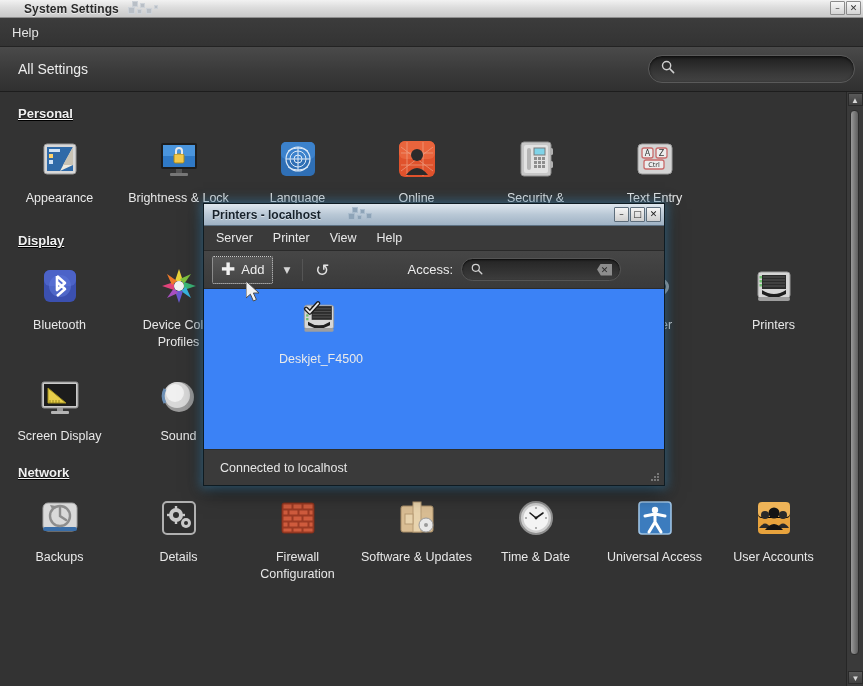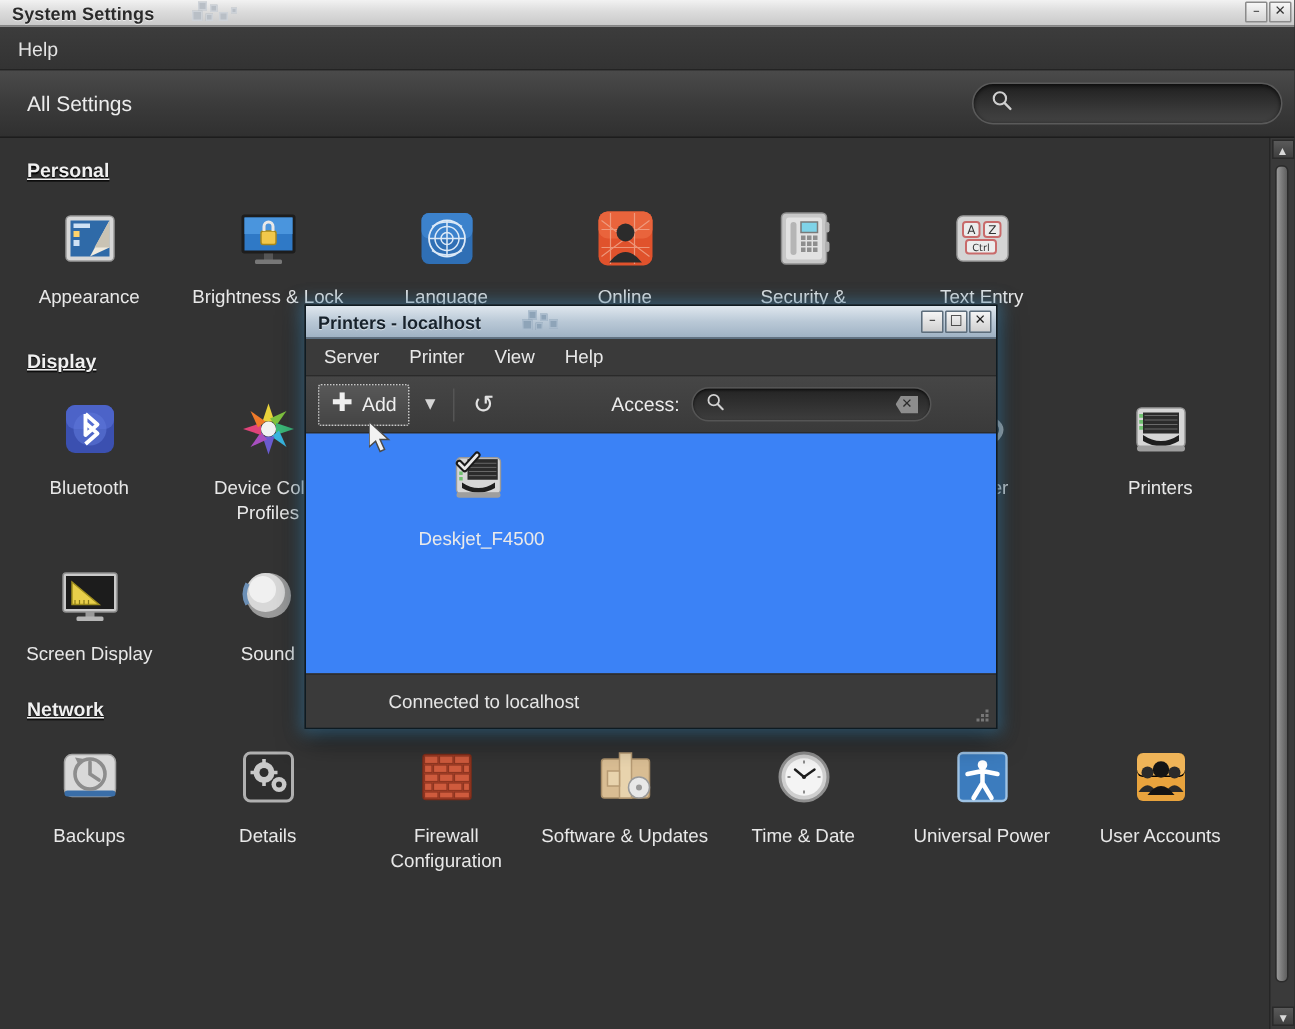--- a/index.html
+++ b/index.html
@@ -8,21 +8,21 @@
     font-family: "Liberation Sans", sans-serif;
     background: #2e2e2e; overflow: hidden;
   }
   #root { position: relative; width: 863px; height: 686px; }
 
   
   .titlebar {
     position: absolute; left: 0; top: 0; width: 863px; height: 18px;
     background: linear-gradient(to bottom, #f2f2f2 0%, #dcdcdc 45%, #c9c9c9 100%);
     border-bottom: 1px solid #8e8e8e;
-    display: flex; align-items: center;
+    display: flex; align-items: center; padding-left: 16px;
   }
   .titlebar .ttl {
     font-size: 12px; font-weight: bold; color: #2a2a2a;
     padding-left: 8px; text-shadow: 0 1px 0 rgba(255,255,255,.6);
     letter-spacing: .1px;
   }
   .deco-blocks { position:absolute; left:128px; top:1px; width:60px; height:16px; }
   .deco-blocks i {
     position:absolute; display:block; background:#b9bfc6;
     box-shadow: inset 0 0 0 1px #cdd2d8;
@@ -175,21 +175,21 @@
   }
   .dlg-body { height: 160px; background: #3b82f6; position: relative; }
   .printer-item {
     position: absolute; left: 62px; top: 7px; width: 110px;
     display: flex; flex-direction: column; align-items: center;
   }
   .printer-item .lbl { color: #eaeaea; font-size: 12.5px; margin-top: 8px; }
   .dlg-status {
     position: absolute; left: 0; bottom: 0; width: 100%; height: 36px;
     background: #3a3a3a; border-top: 1px solid #2d2d2d;
-    display: flex; align-items: center; padding-left: 39px;
+    display: flex; align-items: center;
   }
   .dlg-status .st { color: #e6e6e6; font-size: 12.5px; margin-left: 16px; }
   .grip { position: absolute; right: 3px; bottom: 2px; width: 12px; height: 12px; }
   .grip i { position: absolute; background: #777; width: 2px; height: 2px; }
 
   
   .cursor { position: absolute; left: 246px; top: 281px; width: 16px; height: 24px; }
 </style>
 </head>
 <body>
@@ -574,21 +574,21 @@
         <div class="lbl">Time &amp; Date</div>
       </div>
       <div class="cell">
         <div class="ico">
           <svg width="48" height="48" viewBox="0 0 48 48">
             <rect x="8" y="8" width="32" height="32" rx="3" fill="#3c7cbe" stroke="#9dc2e4" stroke-width="1.6"></rect>
             <circle cx="24" cy="16" r="3.2" fill="#ffffff"></circle>
             <path d="M24 20 L24 28 M24 20 L14 22 M24 20 L34 22 M24 28 L18 38 M24 28 L30 38" stroke="#ffffff" stroke-width="3" stroke-linecap="round" fill="none"></path>
           </svg>
         </div>
-        <div class="lbl">Universal Power</div>
+        <div class="lbl">Universal Access</div>
       </div>
       <div class="cell">
         <div class="ico">
           <svg width="48" height="48" viewBox="0 0 48 48">
             <rect x="8" y="8" width="32" height="32" rx="4" fill="#e8a33d"></rect>
             <rect x="8" y="8" width="32" height="16" rx="4" fill="#f0b busy"></rect>
             <rect x="8" y="8" width="32" height="15" rx="4" fill="#efb458"></rect>
             <circle cx="15" cy="21" r="4" fill="#2a2a2a"></circle>
             <path d="M9 34 q6 -9 12 0 z" fill="#2a2a2a"></path>
             <circle cx="33" cy="21" r="4" fill="#2a2a2a"></circle>

